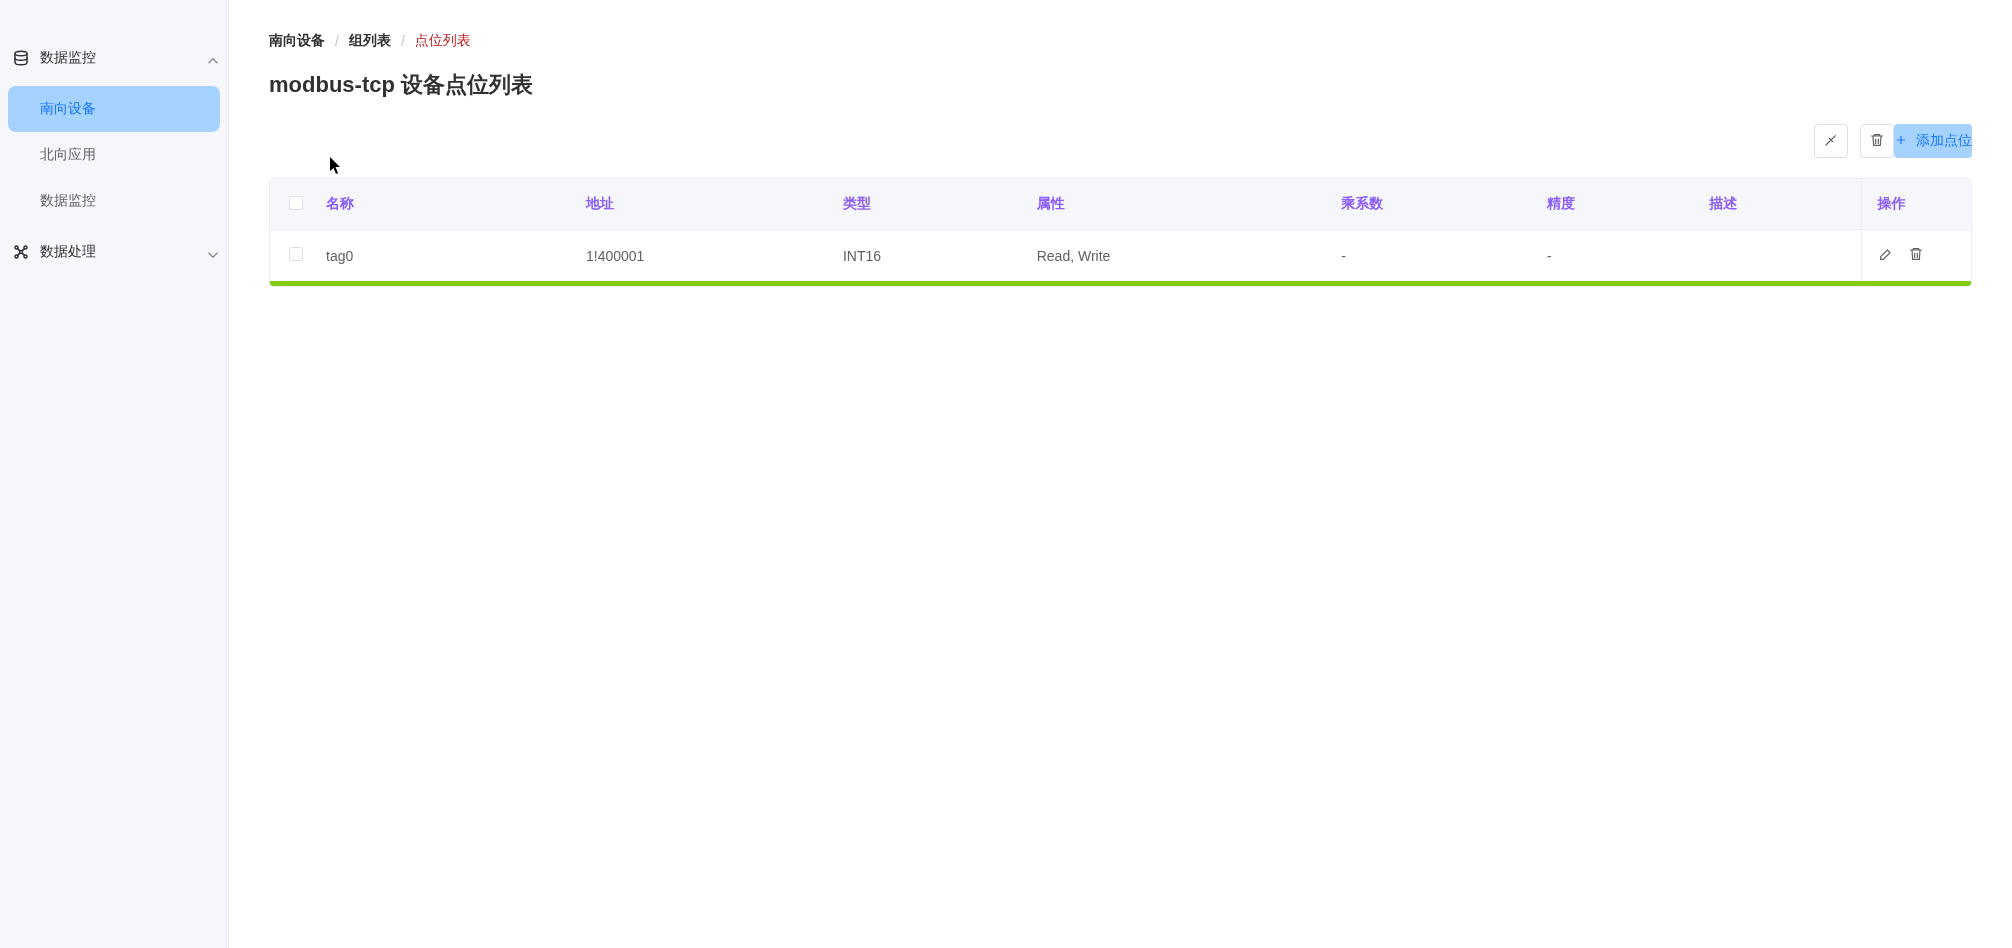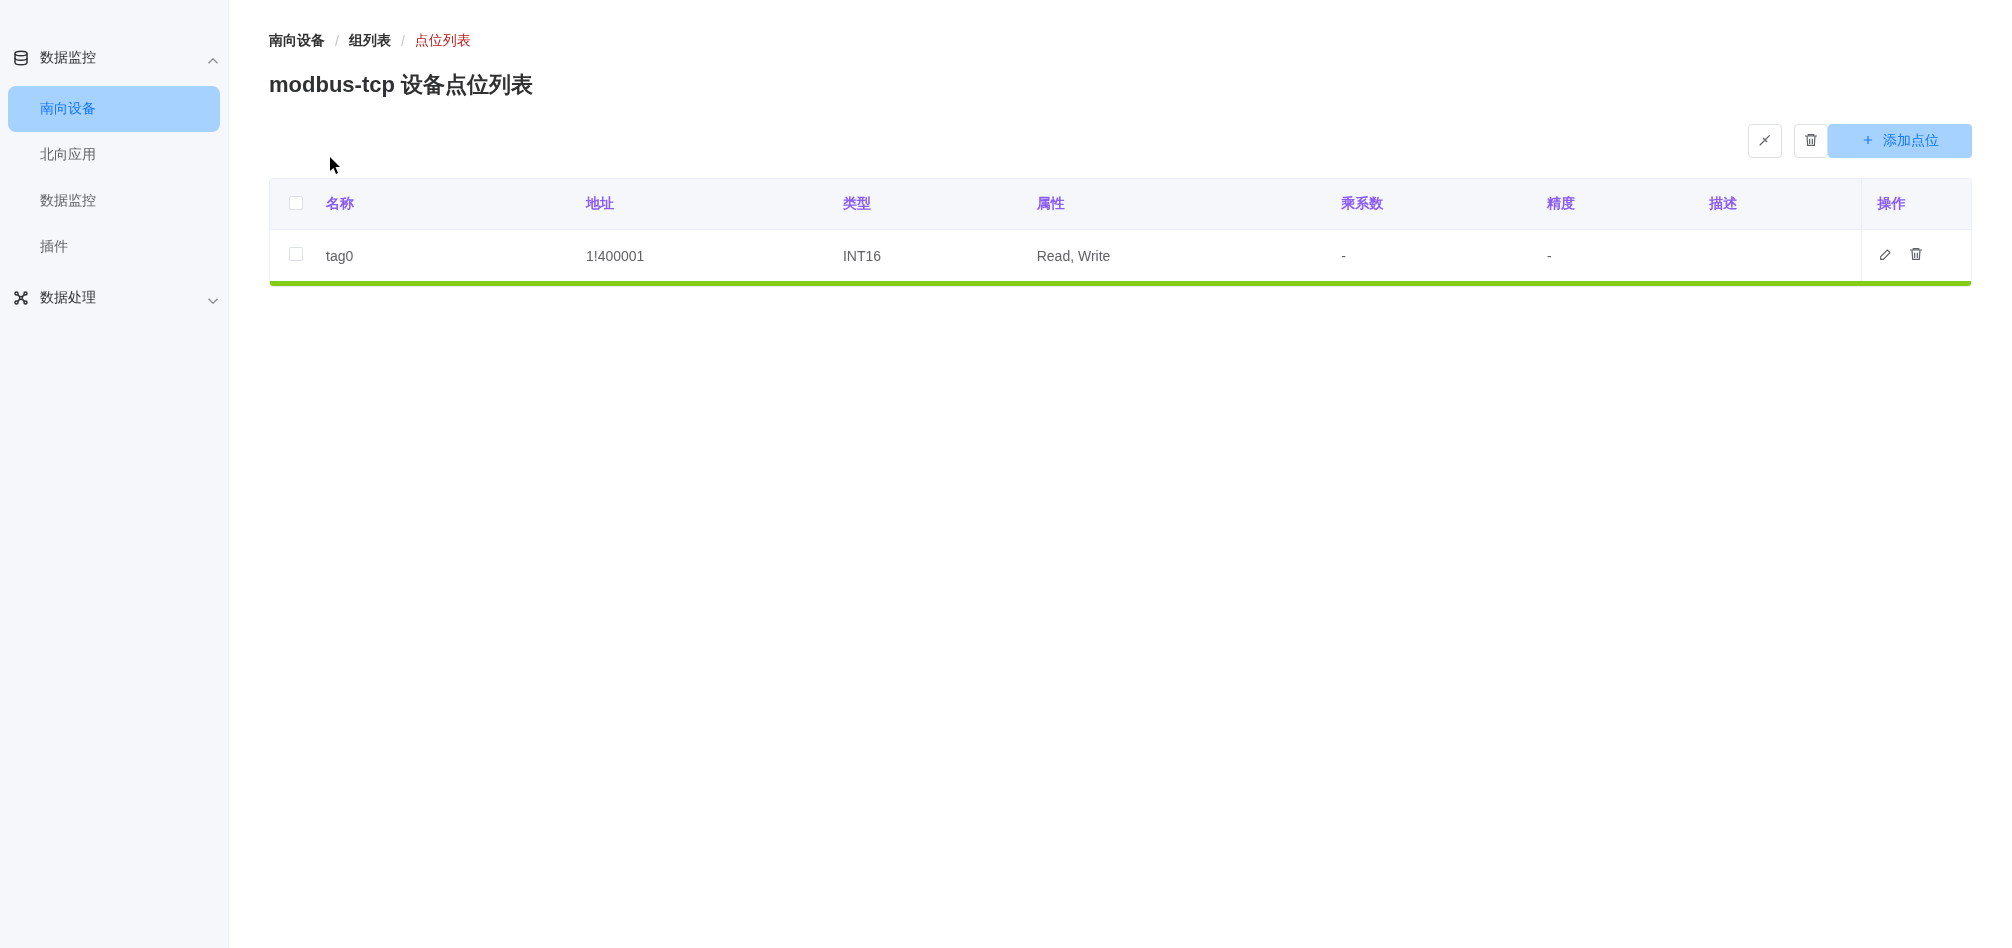--- a/index.html
+++ b/index.html
@@ -133,21 +133,21 @@
       display: inline-flex;
       align-items: center;
       justify-content: center;
       cursor: pointer;
       margin-left: 12px;
       color: #606266;
     }
     .icon-btn svg { width: 16px; height: 16px; }
     .primary-btn {
       height: 34px;
-      padding: 0 33px;
+      padding: 0 0;
       background: #a6d2ff;
       color: #1677ff;
       border: none;
       border-radius: 4px;
       cursor: pointer;
       display: inline-flex;
       align-items: center;
       font-size: 14px;
       margin-left: 0;
       font-weight: 500;
@@ -241,23 +241,20 @@
     </div>
     <div class="submenu">
       <div class="submenu-item active">
         <span>南向设备</span>
       </div>
       <div class="submenu-item">
         <span>北向应用</span>
       </div>
       <div class="submenu-item">
         <span>数据监控</span>
-      </div>
-      <div class="submenu-item">
-        <span>插件</span>
       </div>
     </div>
   </div>
 
   <div class="menu-group">
     <div class="menu-header">
       <span class="icon">
         <svg viewBox="0 0 24 24" fill="none" stroke="currentColor" stroke-width="2">
           <circle cx="6" cy="6" r="2"></circle>
             <circle cx="18" cy="6" r="2"></circle>

